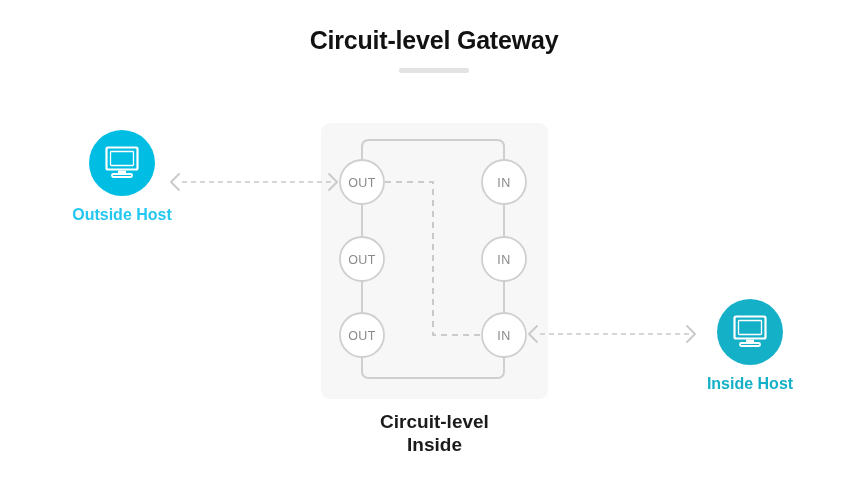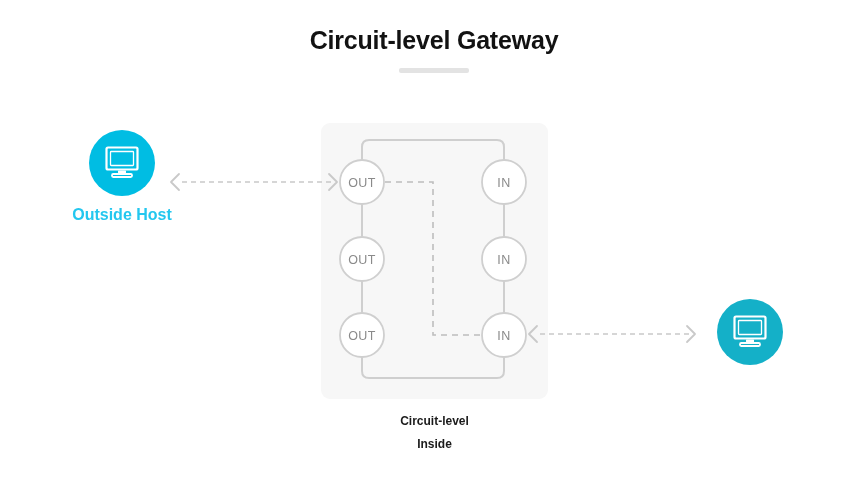--- a/index.html
+++ b/index.html
@@ -114,21 +114,21 @@
   }
   .host-inside .host-circle { margin: 0 auto; }
 
   
   .panel-caption {
     position: absolute;
     left: 321px;
     top: 410px;
     width: 227px;
     text-align: center;
-    font-size: 12px;
+    font-size: 19px;
     font-weight: bold;
     line-height: 23px;
     color: #1b1b1b;
   }
 </style>
 </head>
 <body>
 
 <div id="stage">
 
@@ -209,20 +209,21 @@
 
   <div class="host host-inside">
     <div class="host-circle">
       <svg width="40" height="38" viewBox="0 0 40 38">
         <rect x="4.5" y="3.5" width="31" height="22" rx="1.5" fill="none" stroke="#ffffff" stroke-width="2.2"></rect>
         <rect x="8.5" y="7.5" width="23" height="14" rx="0.8" fill="none" stroke="#ffffff" stroke-width="1.3"></rect>
         <rect x="16" y="26.4" width="8" height="2.6" rx="0.6" fill="#ffffff"></rect>
         <rect x="10" y="30" width="20" height="3" rx="1.2" fill="none" stroke="#ffffff" stroke-width="1.8"></rect>
       </svg>
     </div>
+    <div class="host-label">Inside Host</div>
   </div>
 
   <div class="panel-caption">
     <div>Circuit-level</div>
     <div>Inside</div>
   </div>
 
 </div>
 
 </body></html>

